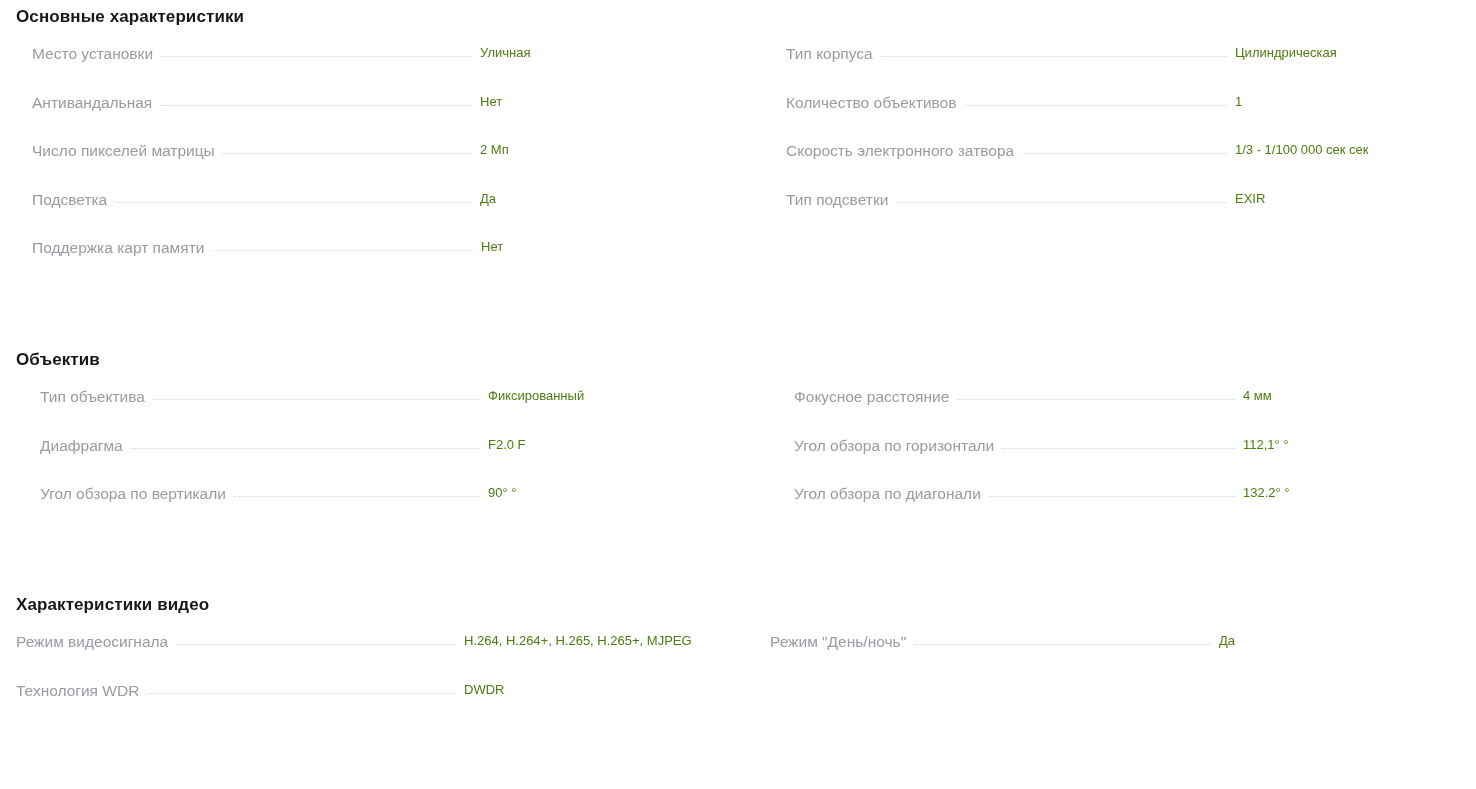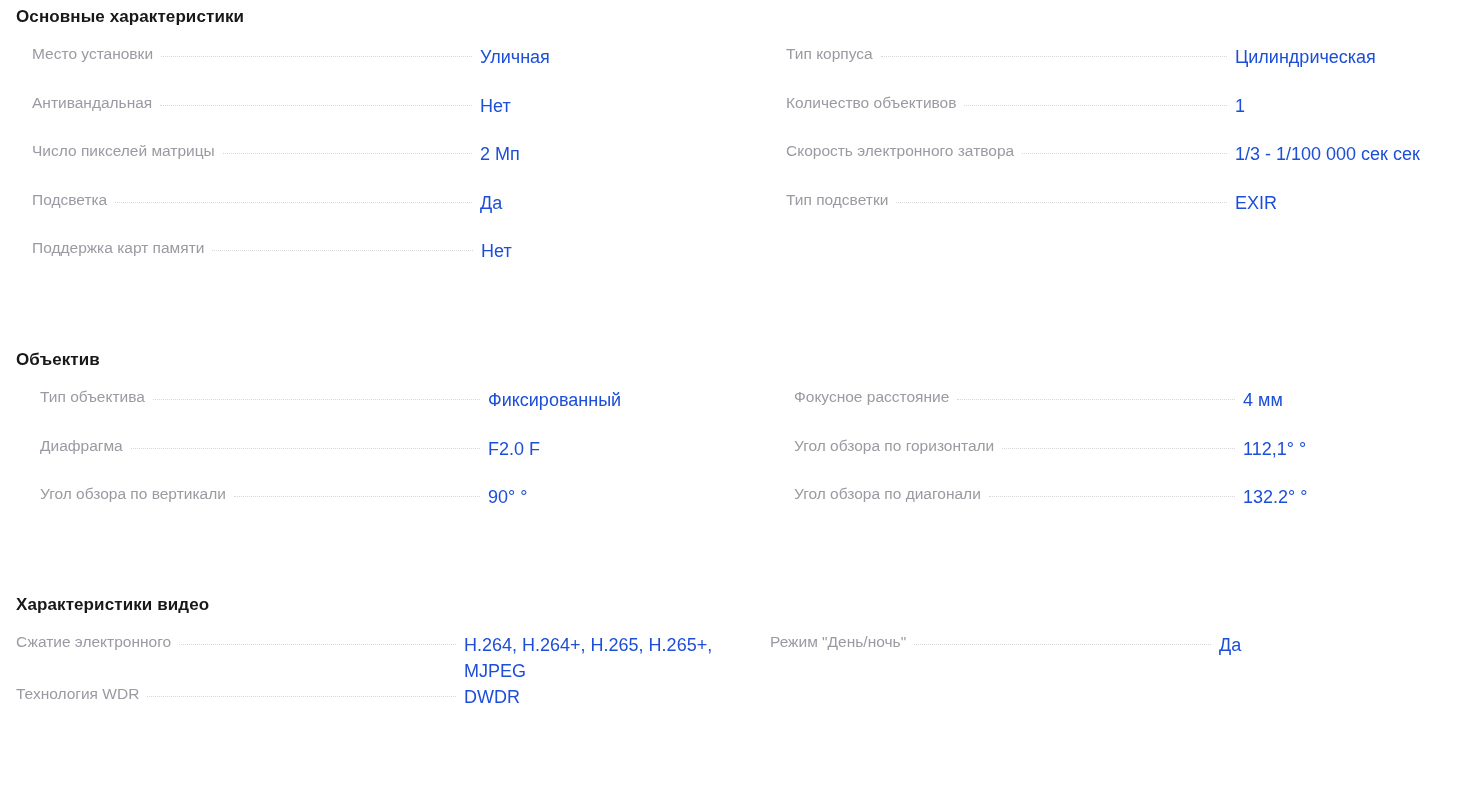--- a/index.html
+++ b/index.html
@@ -49,22 +49,22 @@
     padding-top: 1px;
   }
   .dotfill {
     flex: 1 1 auto;
     border-bottom: 1px dotted #d7d7dd;
     margin: 0 8px 7px 8px;
     min-width: 6px;
     height: 12px;
   }
   .spec-value {
-    font-size: 18px;
-    color: #1d4ed8;
+    font-size: 13px;
+    color: #4d7c0f;
     width: 286px;
     flex: 0 0 286px;
     line-height: 1.45;
     padding-top: 0px;
   }
   .label-box {
     width: 448px;
     flex: 0 0 448px;
     display: flex;
     align-items: flex-start;
@@ -209,21 +209,21 @@
       <div class="spec-value">132.2° °</div>
     </div>
 
   </div>
 
   <div class="section-title title-3">Характеристики видео</div>
   <div class="spec-grid grid-3">
 
     <div class="spec-row tall">
       <div class="label-box">
-        <span class="spec-label">Сжатие электронного</span>
+        <span class="spec-label">Режим видеосигнала</span>
         <span class="dotfill"></span>
       </div>
       <div class="spec-value">H.264, H.264+, H.265, H.265+, MJPEG</div>
     </div>
     <div class="spec-row tall">
       <div class="label-box-right">
         <span class="spec-label">Режим "День/ночь"</span>
         <span class="dotfill"></span>
       </div>
       <div class="spec-value">Да</div>

